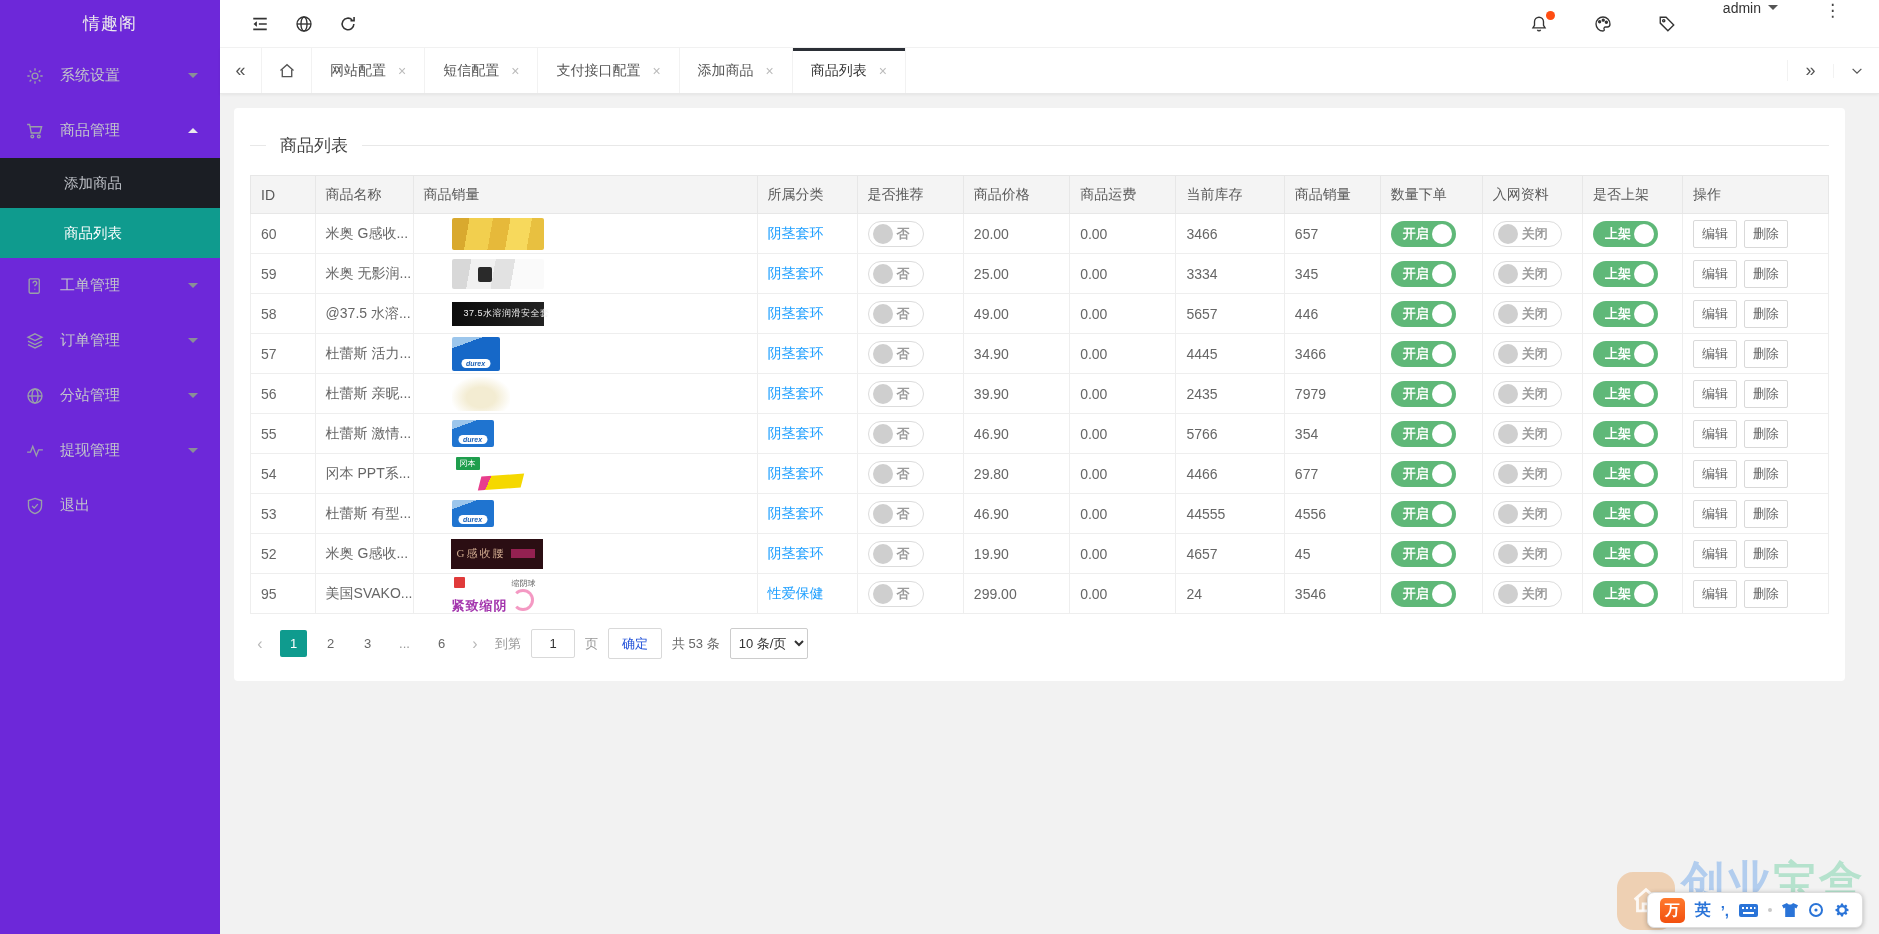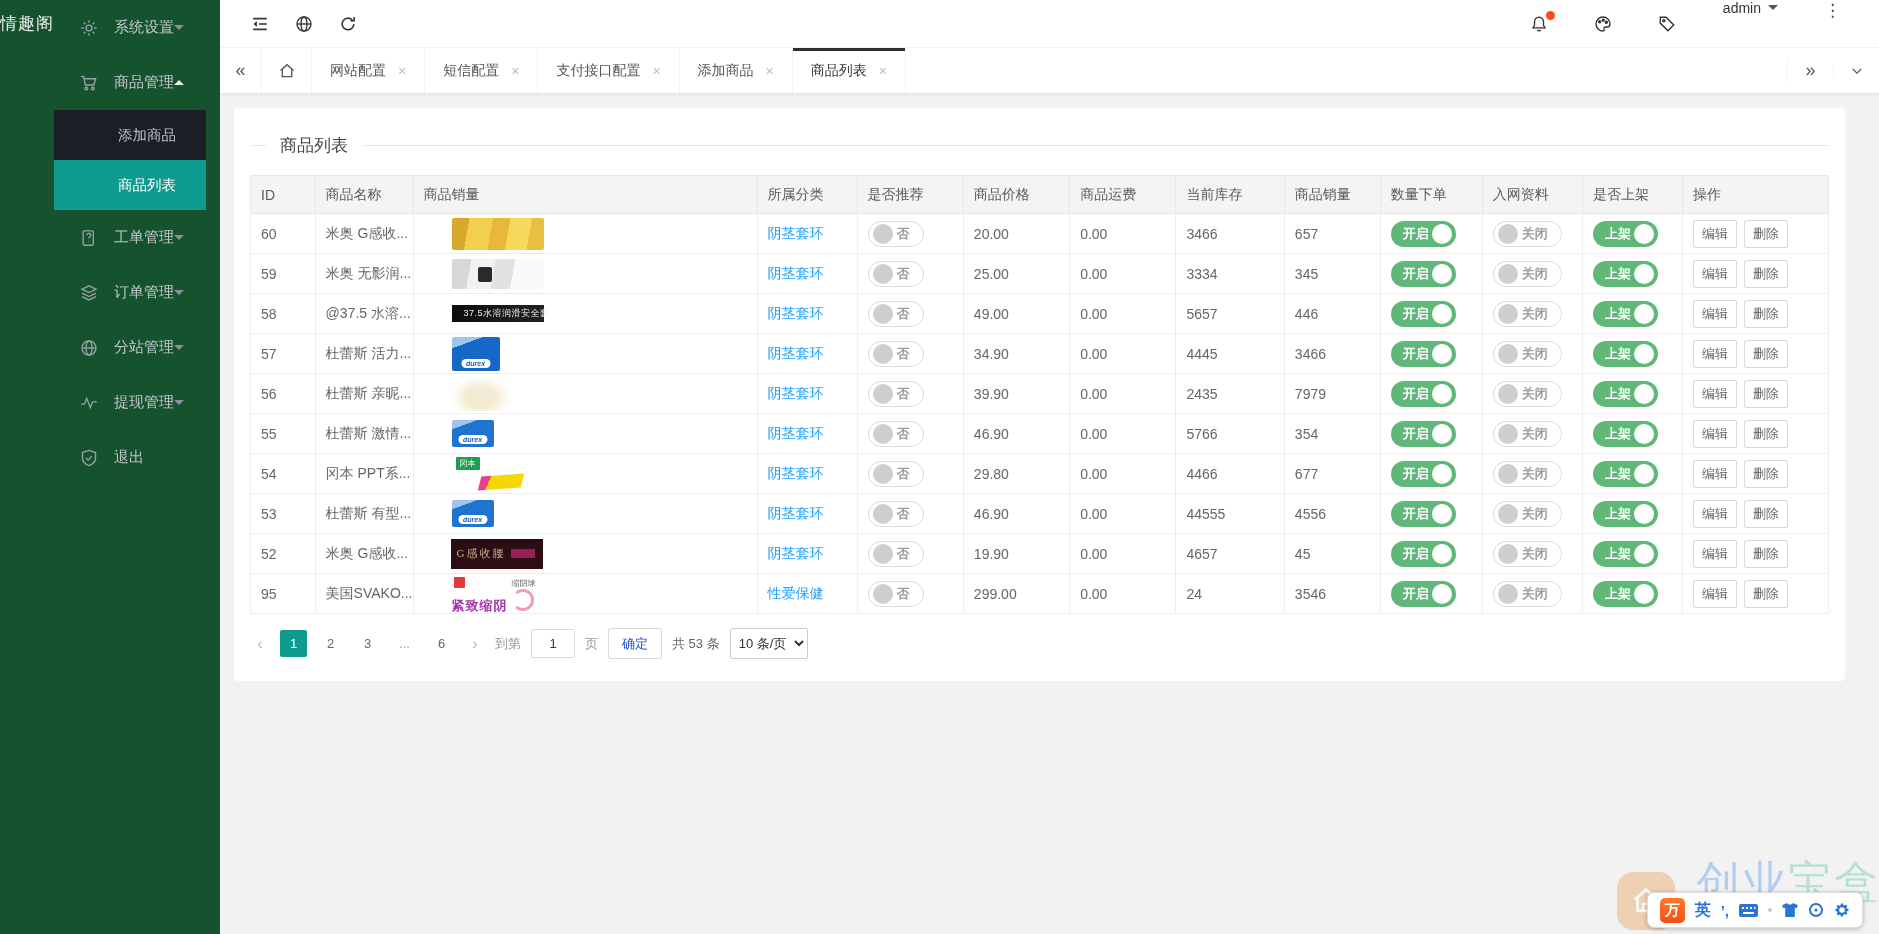--- a/index.html
+++ b/index.html
@@ -1,20 +1,20 @@
 <!DOCTYPE html>
 <html><head>
 <meta charset="utf-8">
 <style>
   *{box-sizing:border-box;margin:0;padding:0;}
   html,body{width:1879px;height:934px;font-family:"Liberation Sans","DejaVu Sans",sans-serif;}
   .app{width:1879px;height:934px;display:flex;position:relative;overflow:hidden;background:#f2f2f2;}
 
   
-  .sidebar{width:220px;min-width:220px;height:100%;background:#14532d;color:#c9ccd1;display:flex;flex-direction:row;}
+  .sidebar{width:220px;min-width:220px;height:100%;background:#6d28d9;color:#c9ccd1;display:flex;flex-direction:column;}
   .sidebar-header{height:48px;line-height:48px;text-align:center;color:#ececec;font-size:17px;letter-spacing:1px;}
   .side-item{height:55px;display:flex;align-items:center;padding:0 22px 0 26px;cursor:pointer;font-size:15px;color:#c2c5cb;}
   .side-item .sicon{width:18px;height:18px;margin-right:16px;color:#9aa0a8;display:inline-flex;}
   .side-item .sicon svg{width:18px;height:18px;}
   .caret{width:0;height:0;border-left:5px solid transparent;border-right:5px solid transparent;margin-left:auto;}
   .caret.down{border-top:5px solid #8a8f97;}
   .caret.up{border-bottom:5px solid #e8e9eb;}
   .side-sub{height:50px;line-height:50px;padding-left:64px;background:#1b1e24;font-size:14.5px;color:#bfc2c8;cursor:pointer;}
   .side-sub.active{background:#0f9b8e;color:#fff;}
 
@@ -73,21 +73,21 @@
 
   
   .abtn{display:inline-block;border:1px solid #d9d9d9;background:#fff;color:#666;font-size:13px;padding:4px 8px;border-radius:2px;margin-right:7px;cursor:pointer;}
 
   
   .thumb{position:relative;display:inline-block;vertical-align:middle;margin-left:28px;}
   .thumb .tt{position:absolute;}
   .thumb-yellow-boxes{width:92px;height:32px;background:linear-gradient(100deg,#d9a92e 0 18%,#f2cf4e 18% 42%,#e6b93a 42% 60%,#f7d95c 60% 82%,#e8c040 82%);border-radius:2px;}
   .thumb-white-boxes{width:92px;height:30px;background:linear-gradient(100deg,#d8d8d8 0 20%,#f1f1f1 20% 45%,#e2e2e2 45% 65%,#fafafa 65%);border-radius:2px;}
   .thumb-white-boxes::before{content:"";position:absolute;left:26px;top:8px;width:14px;height:15px;background:#2a2a2a;border-radius:2px;}
-  .thumb-dark-banner{width:92px;height:17px;background:linear-gradient(90deg,#0c0c0c,#222);display:flex;align-items:center;}
+  .thumb-dark-banner{width:92px;height:24px;background:linear-gradient(90deg,#0c0c0c,#222);display:flex;align-items:center;}
   .thumb-dark-banner .tt{position:static;color:#eee;font-size:9px;padding-left:12px;letter-spacing:.5px;}
   .thumb-durex{width:48px;height:34px;background:linear-gradient(160deg,#9cc6ec 0 22%,#1668c8 22%);border-radius:2px;}
   .thumb-durex .tt,.thumb-durex-small .tt{left:50%;transform:translateX(-50%);bottom:3px;background:#fff;color:#1a5fb4;border-radius:7px;font-size:7px;font-weight:bold;padding:1px 5px;font-style:italic;}
   .thumb-durex-small{width:42px;height:27px;background:linear-gradient(160deg,#9cc6ec 0 22%,#1f74d0 22%);border-radius:2px;}
   .thumb-faint{width:58px;height:34px;background:radial-gradient(ellipse at 50% 60%,#f3ecd2 0 35%,#ffffff 75%);}
   .thumb-okamoto{width:78px;height:34px;background:#fff;}
   .thumb-okamoto .tt{top:0;left:4px;background:#1f9e4d;color:#fff;font-size:8px;padding:1px 4px;border-radius:1px;}
   .thumb-okamoto::after{content:"";position:absolute;right:8px;bottom:2px;width:42px;height:14px;background:linear-gradient(100deg,#e83e8c 0 22%,#f5d800 22%);transform:skewX(-18deg) rotate(-4deg);}
   .thumb-maroon-banner{width:92px;height:30px;background:#2b0e13;display:flex;align-items:center;padding:0 6px;margin-left:27px;}
   .thumb-maroon-banner .tt{position:static;color:#cfa98e;font-size:11px;letter-spacing:2px;font-family:"Liberation Serif","DejaVu Serif",serif;}
@@ -107,21 +107,21 @@
   .pg-label{color:#999;}
   .pg-input{width:44px;height:29px;border:1px solid #d9d9d9;border-radius:2px;text-align:center;font-size:13px;color:#333;outline:none;}
   .pg-btn{height:31px;padding:0 13px;border:1px solid #d9d9d9;background:#fff;border-radius:2px;font-size:13px;color:#1d4ed8;cursor:pointer;}
   .pg-total{color:#666;}
   .pg-select{height:31px;border:1px solid #ccc;border-radius:2px;font-size:13px;color:#333;padding:0 4px;background:#fff;}
 
   
   .watermark{position:absolute;right:0;bottom:0;width:290px;height:78px;pointer-events:none;z-index:5;}
   .wm-logo{position:absolute;left:28px;bottom:4px;width:58px;height:58px;border-radius:16px;background:rgba(233,162,92,.42);display:flex;align-items:center;justify-content:center;}
   .wm-logo svg{width:34px;height:34px;}
-  .wm-text{position:absolute;left:107px;bottom:22px;font-size:44px;font-weight:normal;letter-spacing:2px;white-space:nowrap;}
+  .wm-text{position:absolute;left:92px;bottom:22px;font-size:44px;font-weight:bold;letter-spacing:2px;white-space:nowrap;}
   .wm-text .a{color:rgba(125,175,235,.55);}
   .wm-text .b{color:rgba(140,215,180,.60);}
   .wm-url{position:absolute;left:100px;bottom:14px;font-size:11px;color:rgba(205,60,60,.5);letter-spacing:1px;}
   .ime{position:absolute;right:16px;bottom:6px;height:36px;background:#fff;border:1px solid #ddd;border-radius:7px;box-shadow:0 1px 5px rgba(0,0,0,.25);display:flex;align-items:center;gap:10px;padding:0 12px;z-index:6;}
   .ime-wan{width:25px;height:25px;border-radius:5px;background:linear-gradient(#ff7a2e,#f2500f);color:#fff;font-weight:bold;font-size:15px;display:flex;align-items:center;justify-content:center;}
   .ime-cn{color:#2a74d8;font-weight:bold;font-size:16px;}
   .ime-punct{color:#2a74d8;font-weight:bold;font-size:15px;}
   .ime-sep{width:4px;height:4px;border-radius:50%;background:#c9c9c9;}
   .ime svg{display:block;}
 </style>

